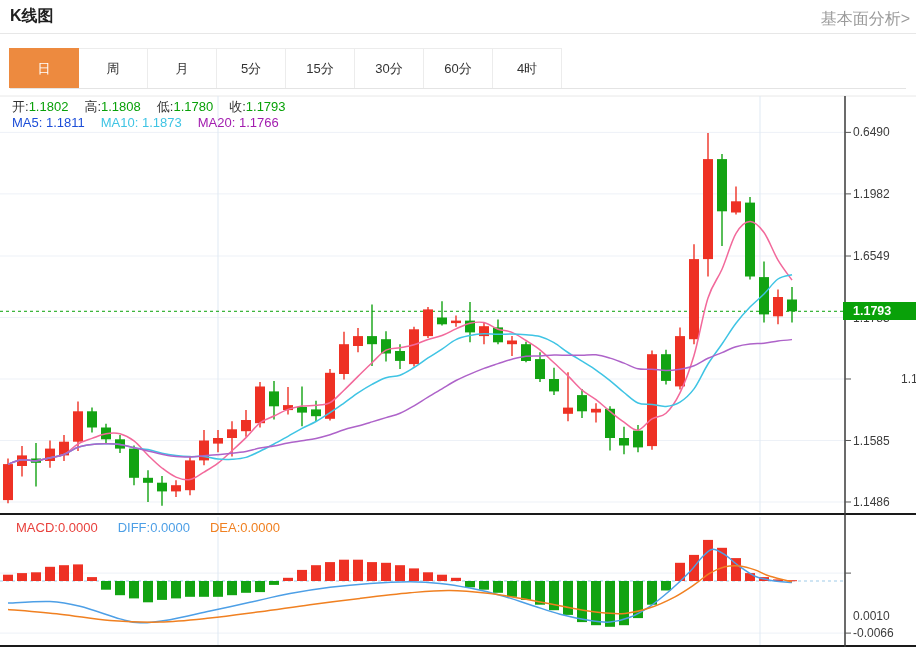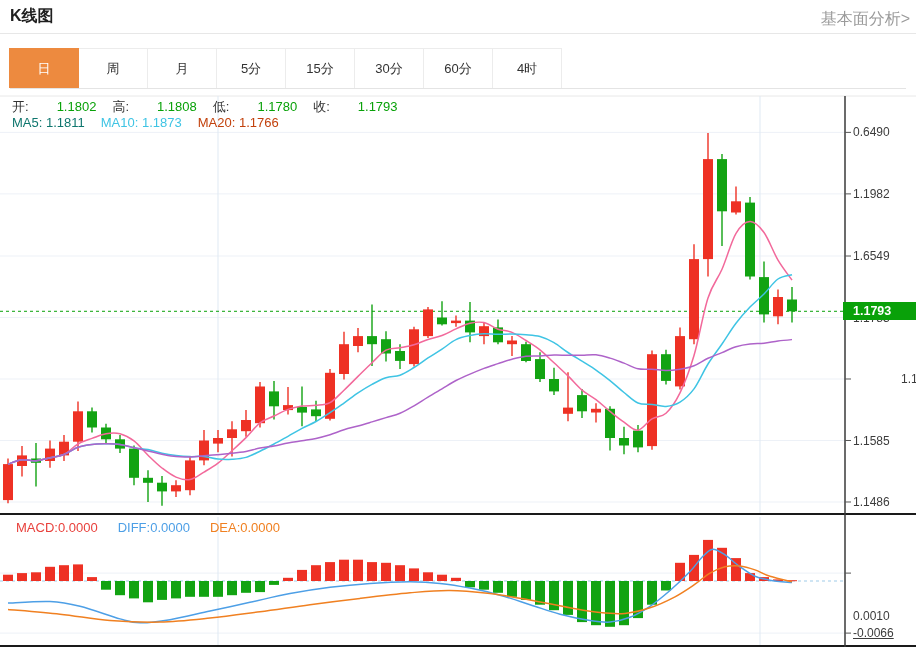--- a/index.html
+++ b/index.html
@@ -13,23 +13,23 @@
   .title-divider{position:absolute;left:0;right:0;top:33px;height:1px;background:#e7e7e7;}
   .tabbar{position:absolute;left:10px;right:10px;top:48px;height:40px;border-bottom:1px solid #e4e4e4;display:flex;}
   .tab{
     width:70px;height:40px;line-height:40px;text-align:center;font-size:13px;color:#333;
     background:#fff;box-sizing:border-box;border:1px solid #ececec;border-bottom:none;
     margin-left:-1px;cursor:pointer;flex:none;
   }
   .tab.active{background:#ED8A3F;color:#fff;border-color:#ED8A3F;z-index:2;}
   .quote-row{position:absolute;left:12px;top:98px;font-size:13px;display:flex;gap:16px;z-index:5;}
   .quote-row .lbl{color:#333;}
-  .quote-row .val{color:#09a109;margin-left:28px;}
+  .quote-row .val{color:#09a109;}
   .ma-row{position:absolute;left:12px;top:115px;font-size:13px;display:flex;gap:16px;z-index:5;}
-  .ma5{color:#0f766e;} .ma10{color:#3fc4e4;} .ma20{color:#c2410c;}
+  .ma5{color:#1d4ed8;} .ma10{color:#3fc4e4;} .ma20{color:#a21caf;}
   .macd-row{position:absolute;left:16px;top:520px;font-size:13px;display:flex;gap:20px;z-index:5;}
   .macd-v{color:#e8413c;text-align:center;} .diff-v{color:#4d9fe6;} .dea-v{color:#f08021;}
   #chart-svg{position:absolute;left:0;top:0;z-index:1;}
   .axis-label{
     position:absolute;left:853px;font-size:12px;color:#3c3c3c;z-index:3;
     transform:translateY(-50%);letter-spacing:0;white-space:nowrap;
   }
   .price-badge{
     position:absolute;left:843px;width:73px;height:18px;background:#09a109;color:#fff;
     font-size:12.5px;font-weight:bold;line-height:18px;padding-left:10px;box-sizing:border-box;
@@ -286,15 +286,15 @@
 
 <div id="axis-labels">
     <div class="axis-label" style="top: 132.4px;">0.6490</div>
     <div class="axis-label" style="top: 193.9px;">1.1982</div>
     <div class="axis-label" style="top: 256px;">1.6549</div>
     <div class="axis-label" style="top: 317.5px;">1.1783</div>
     <div class="axis-label" style="top: 379px; margin-left: 48px;">1.1684</div>
     <div class="axis-label" style="top: 440.5px;">1.1585</div>
     <div class="axis-label" style="top: 502px;">1.1486</div>
     <div class="axis-label" style="top: 573.1px; margin-top: 43px;">0.0010</div>
-    <div class="axis-label" style="top: 633.1px; text-decoration: underline;">-0.0066</div>
+    <div class="axis-label" style="top: 633.1px;">-0.0066</div>
   </div>
 <div class="price-badge" style="top: 302px;">1.1793</div>
 
 </body></html>

